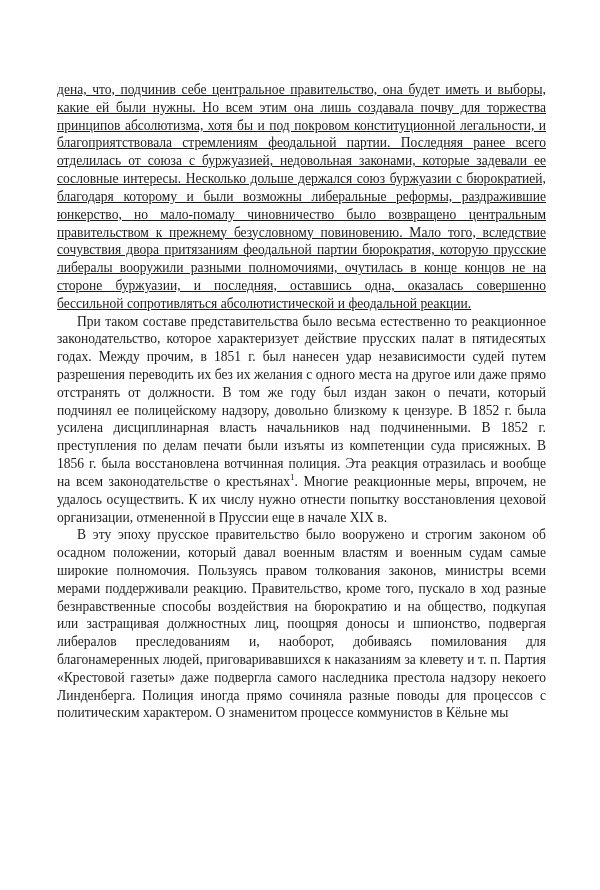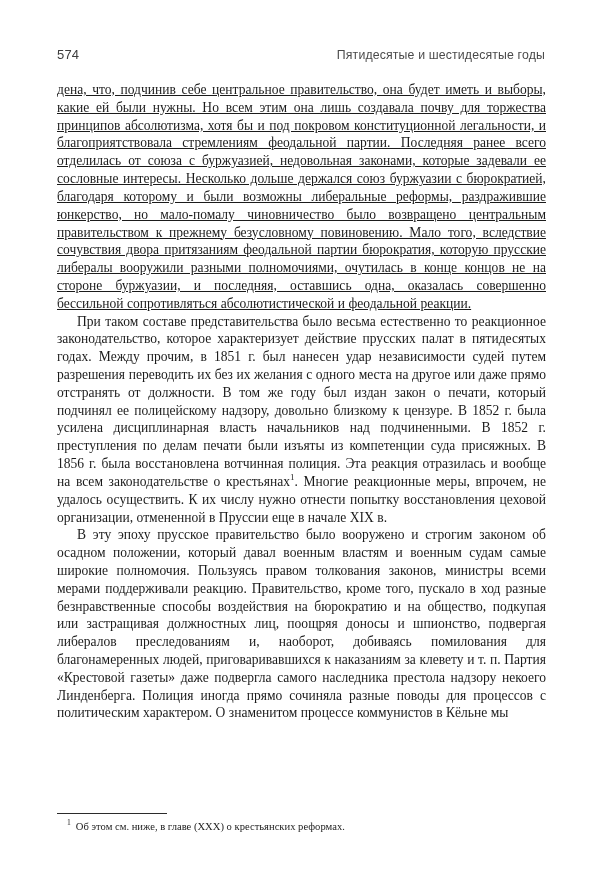--- a/index.html
+++ b/index.html
@@ -108,33 +108,25 @@
     vertical-align: super;
     line-height: 0;
     margin-right: 5px;
   }
 </style>
 </head>
 <body>
 
 <div class="page">
 
-  <div class="running-head">
-    <span class="folio">574</span>
-    <span class="head-title">Пятидесятые и шестидесятые годы</span>
-  </div>
 
   <div class="textblock">
 
     <p class="para cont">дена, что, подчинив себе центральное правительство, она будет иметь и выборы, какие ей были нужны. Но всем этим она лишь создавала почву для торжества принципов абсолютизма, хотя бы и под покровом конституционной легальности, и благоприятствовала стремлениям феодальной партии. Последняя ранее всего отделилась от союза с буржуазией, недовольная законами, которые задевали ее сословные интересы. Несколько дольше держался союз буржуазии с бюрократией, благодаря которому и были возможны либеральные реформы, раздражившие юнкерство, но мало-помалу чиновничество было возвращено центральным правительством к прежнему безусловному повиновению. Мало того, вследствие сочувствия двора притязаниям феодальной партии бюрократия, которую прусские либералы вооружили разными полномочиями, очутилась в конце концов не на стороне буржуазии, и последняя, оставшись одна, оказалась совершенно бессильной сопротивляться абсолютистической и феодальной реакции.</p>
 
     <p class="para"><span>При таком составе представительства было весьма естественно то реакционное законодательство, которое характеризует действие прусских палат в пятидесятых годах. Между прочим, в 1851 г. был нанесен удар независимости судей путем разрешения переводить их без их желания с одного места на другое или даже прямо отстранять от должности. В том же году был издан закон о печати, который подчинял ее полицейскому надзору, довольно близкому к цензуре. В 1852 г. была усилена дисциплинарная власть начальников над подчиненными. В 1852 г. преступления по делам печати были изъяты из компетенции суда присяжных. В 1856 г. была восстановлена вотчинная полиция. Эта реакция отразилась и вообще на всем законодательстве о крестьянах</span><sup class="fn-ref">1</sup><span>. Многие реакционные меры, впрочем, не удалось осуществить. К их числу нужно отнести попытку восстановления цеховой организации, отмененной в Пруссии еще в начале XIX в.</span></p>
 
     <p class="para">В эту эпоху прусское правительство было вооружено и строгим законом об осадном положении, который давал военным властям и военным судам самые широкие полномочия. Пользуясь правом толкования законов, министры всеми мерами поддерживали реакцию. Правительство, кроме того, пускало в ход разные безнравственные способы воздействия на бюрократию и на общество, подкупая или застращивая должностных лиц, поощряя доносы и шпионство, подвергая либералов преследованиям и, наоборот, добиваясь помилования для благонамеренных людей, приговаривавшихся к наказаниям за клевету и т. п. Партия «Крестовой газеты» даже подвергла самого наследника престола надзору некоего Линденберга. Полиция иногда прямо сочиняла разные поводы для процессов с политическим характером. О знаменитом процессе коммунистов в Кёльне мы</p>
 
   </div>
 
-  <div class="footnotes">
-    <hr class="fn-rule">
-    <div class="fn-item"><sup class="fn-num">1</sup><span>Об этом см. ниже, в главе (XXX) о крестьянских реформах.</span></div>
-  </div>
 
 </div>
 
 </body></html>

